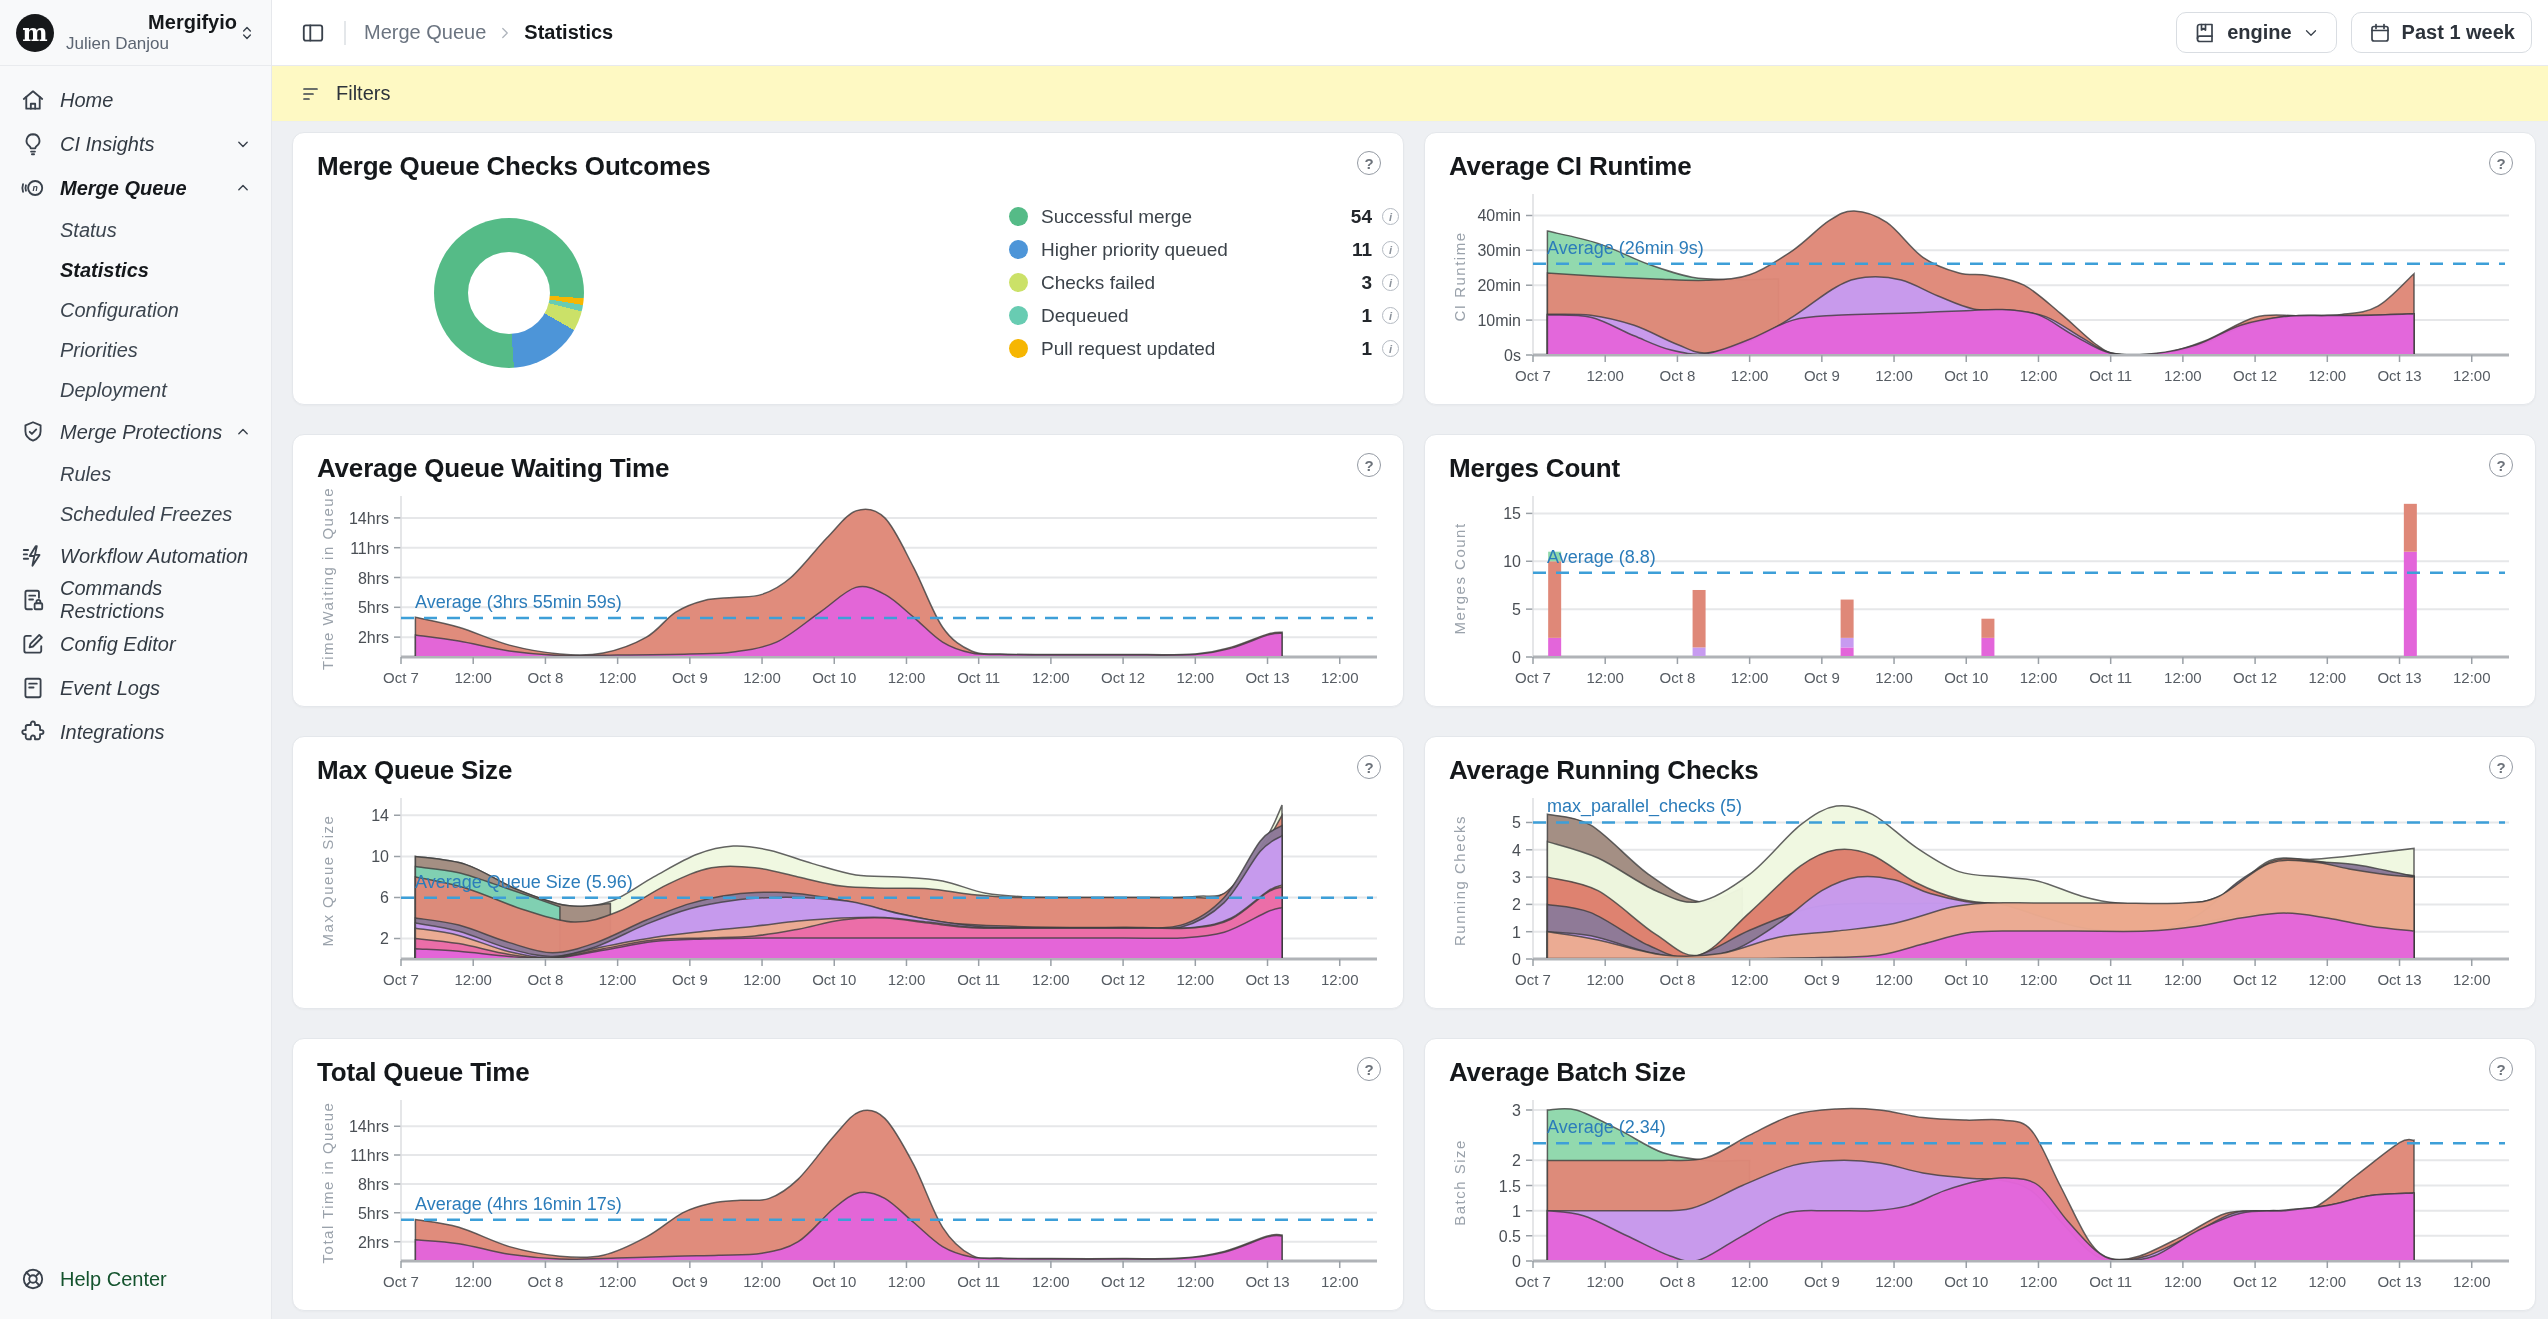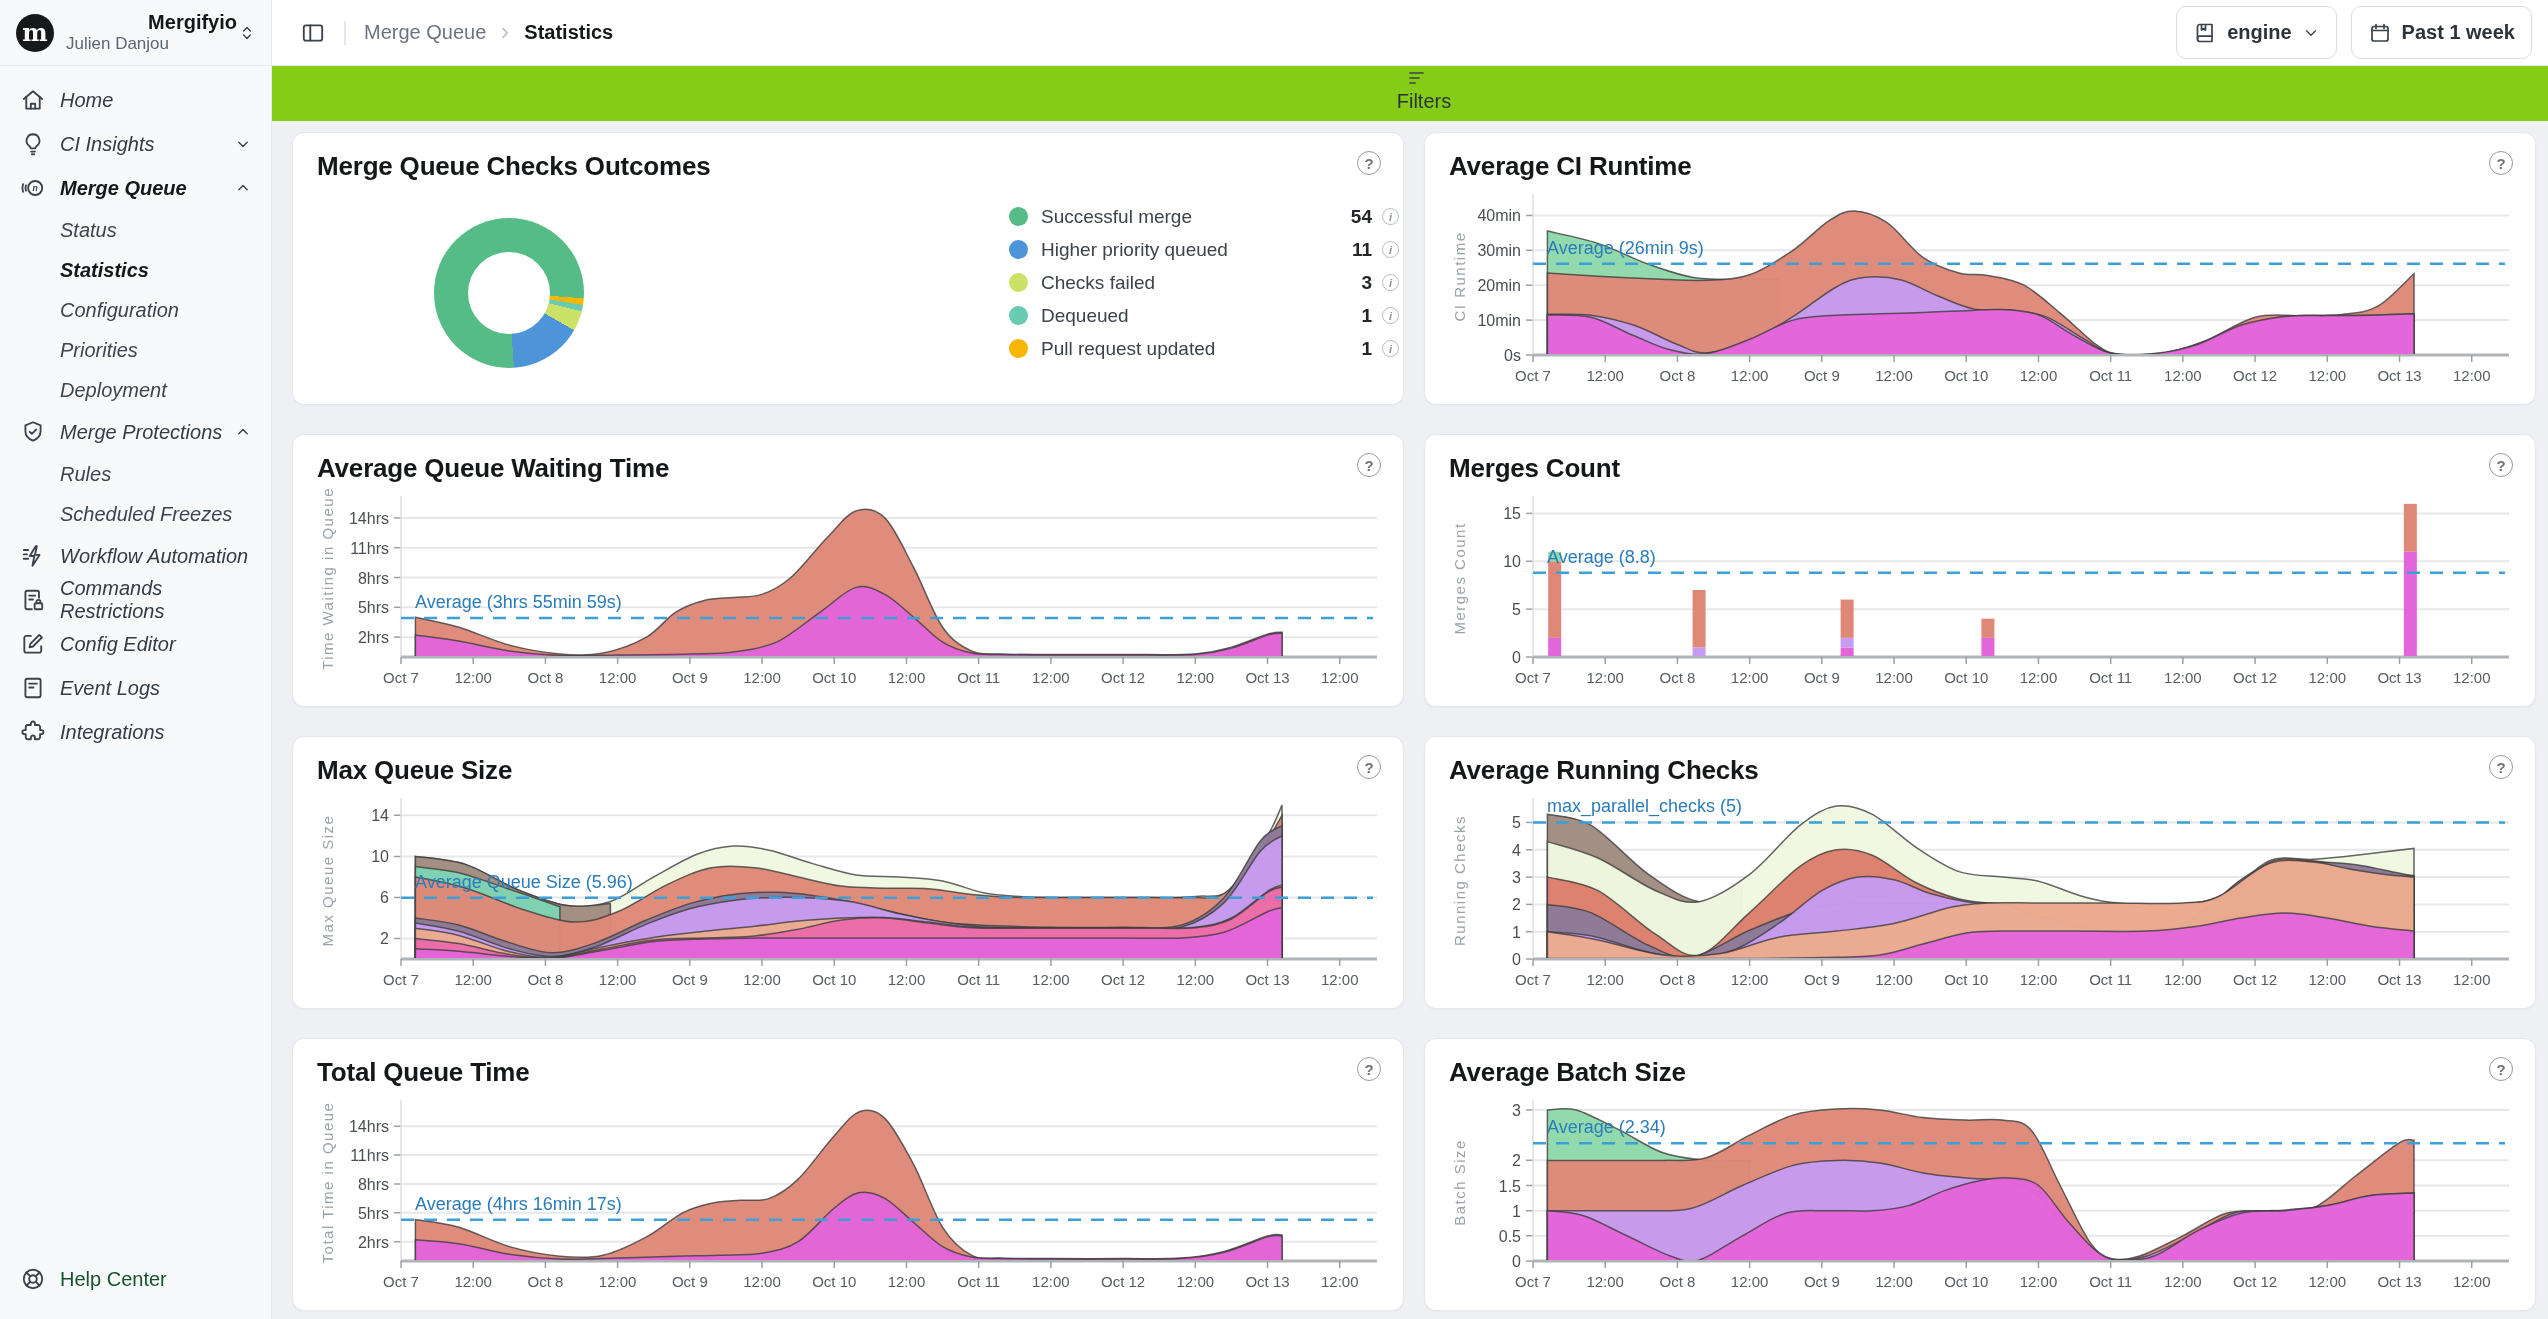--- a/index.html
+++ b/index.html
@@ -35,28 +35,28 @@
 
   
   .topbar { position:absolute; left:272px; top:0; right:0; height:66px; background:#ffffff;
     border-bottom:1px solid #e8eaee; display:flex; align-items:center; padding:0 16px 0 28px; z-index:4; }
   .tb-icon { width:26px; height:26px; cursor:pointer; }
   .tb-divider { width:2px; height:24px; background:#e4e7ea; margin:0 18px; }
   .crumb-parent { font-size:20px; color:#6b7480; cursor:pointer; }
   .crumb-sep { width:18px; height:18px; margin:0 10px; }
   .crumb-current { font-size:20px; font-weight:700; color:#15181b; }
   .tb-right { margin-left:auto; display:flex; gap:14px; }
-  .tb-btn { height:53px; display:flex; align-items:center; gap:10px; background:#fff;
+  .tb-btn { height:41px; display:flex; align-items:center; gap:10px; background:#fff;
     border:1px solid #d9dde2; border-radius:10px; padding:0 16px; font-size:20px; font-weight:700;
     color:#2d333b; cursor:pointer; font-family:"Liberation Sans",sans-serif; }
   .tb-btn .ic { width:24px; height:24px; display:flex; }
 
   
-  .filtersbar { position:absolute; left:272px; top:66px; right:0; height:56px; background:#84cc16;
-    border-bottom:1px solid #eceef1; display:flex; align-items:center; padding-left:28px; z-index:3;flex-direction:column; }
+  .filtersbar { position:absolute; left:272px; top:66px; right:0; height:56px; background:#fef9c3;
+    border-bottom:1px solid #eceef1; display:flex; align-items:center; padding-left:28px; z-index:3; }
   .filtersbar .ic { width:24px; height:24px; margin-right:12px; display:flex; }
   .filters-label { font-size:20px; color:#2d333b; font-weight:500; cursor:pointer; }
 
   
   .content { position:absolute; left:272px; top:122px; right:0; bottom:0; overflow:hidden;
     padding:10px 12px 0 20px; }
   .grid { display:grid; grid-template-columns:1112px 1112px; grid-auto-rows:273px;
     column-gap:20px; row-gap:29px; }
   .card { background:#fff; border:1px solid #e4e7eb; border-radius:12px; overflow:hidden;
     box-shadow:0 1px 2px rgba(20,30,40,.03); }

